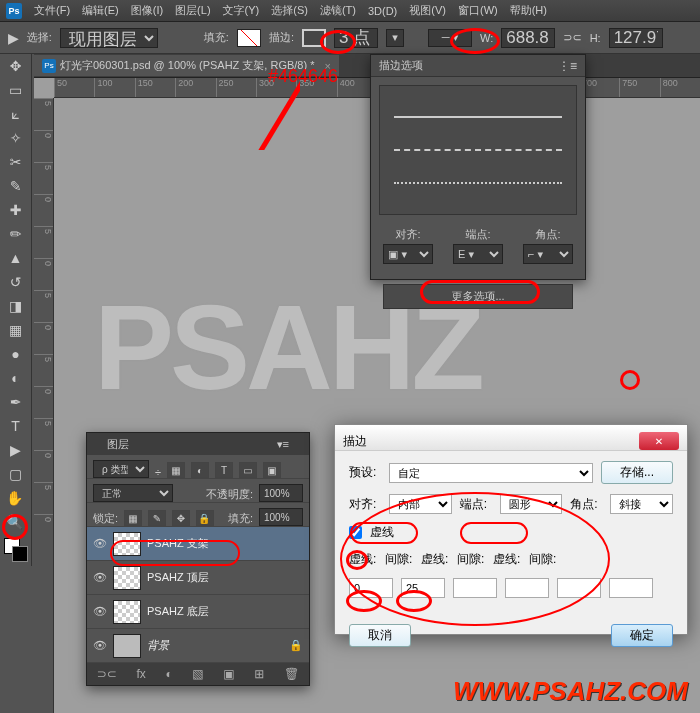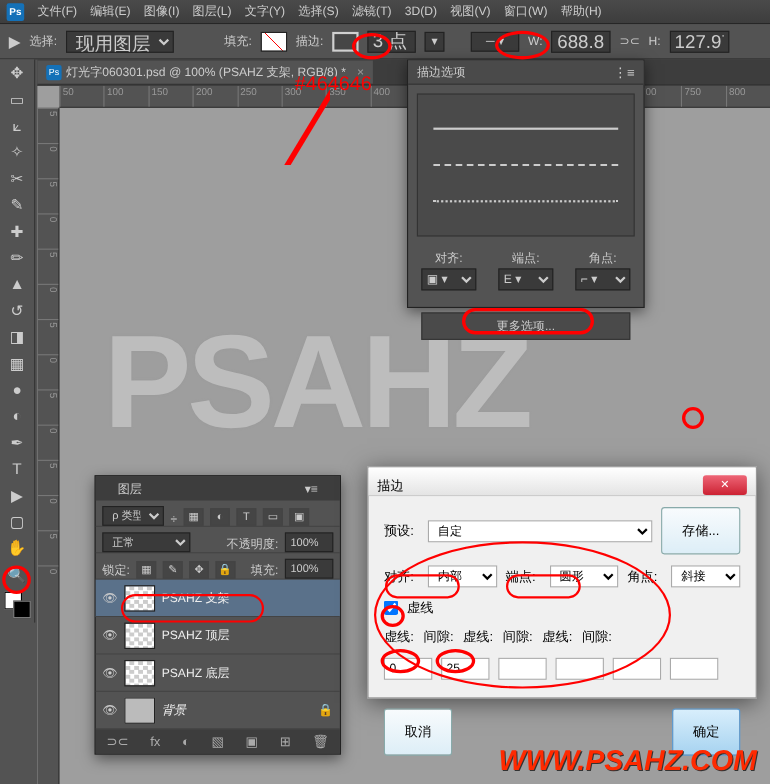--- a/index.html
+++ b/index.html
@@ -54,21 +54,21 @@
   .layer .name{font-size:11px;color:#eee}
   .lpfoot{height:22px;background:#3d3d3d;display:flex;align-items:center;justify-content:space-around;font-size:12px;color:#aaa}
   .dialog{position:absolute;left:334px;top:424px;width:354px;height:211px;background:#f0f0f0;border:1px solid #888;box-shadow:0 4px 20px rgba(0,0,0,.5);z-index:6;color:#000;font-size:12px}
   .dlgtitle{height:26px;background:linear-gradient(#fff,#e4e4e4);display:flex;align-items:flex-end;justify-content:space-between;padding:0 8px;border-bottom:1px solid #ccc}
   .dlgtitle .close{width:40px;height:18px;background:linear-gradient(#e67,#c23);color:#fff;border-radius:3px;display:flex;align-items:center;justify-content:center;font-size:10px}
   .dlgbody{padding:10px 14px}
   .dlgrow{display:flex;align-items:center;gap:8px;margin-bottom:10px}
   .dlgrow label{min-width:32px}
   .dlgrow select,.dlgrow input[type=text]{border:1px solid #aaa;height:20px;padding:0 4px;font-size:11px;background:#fff}
   .dlgrow input[type=text]{width:44px}
-  .winbtn{padding:12px 18px;border:1px solid #8aa;background:linear-gradient(#f8fbfd,#ddeef7);border-radius:3px;font-size:12px}
+  .winbtn{padding:2px 18px;border:1px solid #8aa;background:linear-gradient(#f8fbfd,#ddeef7);border-radius:3px;font-size:12px}
   .winbtn.pri{background:linear-gradient(#d8eefc,#a7d3f0);border-color:#5a9bd4}
   .dlgfoot{display:flex;justify-content:space-between;gap:8px;padding:6px 14px}
   .redcirc{position:absolute;border:3px solid red;border-radius:50%;pointer-events:none;z-index:20}
   .redbox{position:absolute;border:2px solid red;border-radius:14px;pointer-events:none;z-index:20}
   .annot{position:absolute;color:red;font-size:18px;font-weight:normal;z-index:20}
   .wm{position:absolute;right:12px;bottom:6px;color:#ff2a00;font-size:26px;font-weight:900;font-style:italic;z-index:30;font-family:Arial;text-shadow:1px 1px 0 #333}
   svg.arrows{position:absolute;inset:0;z-index:19;pointer-events:none}
 </style>
 </head>
 <body>

